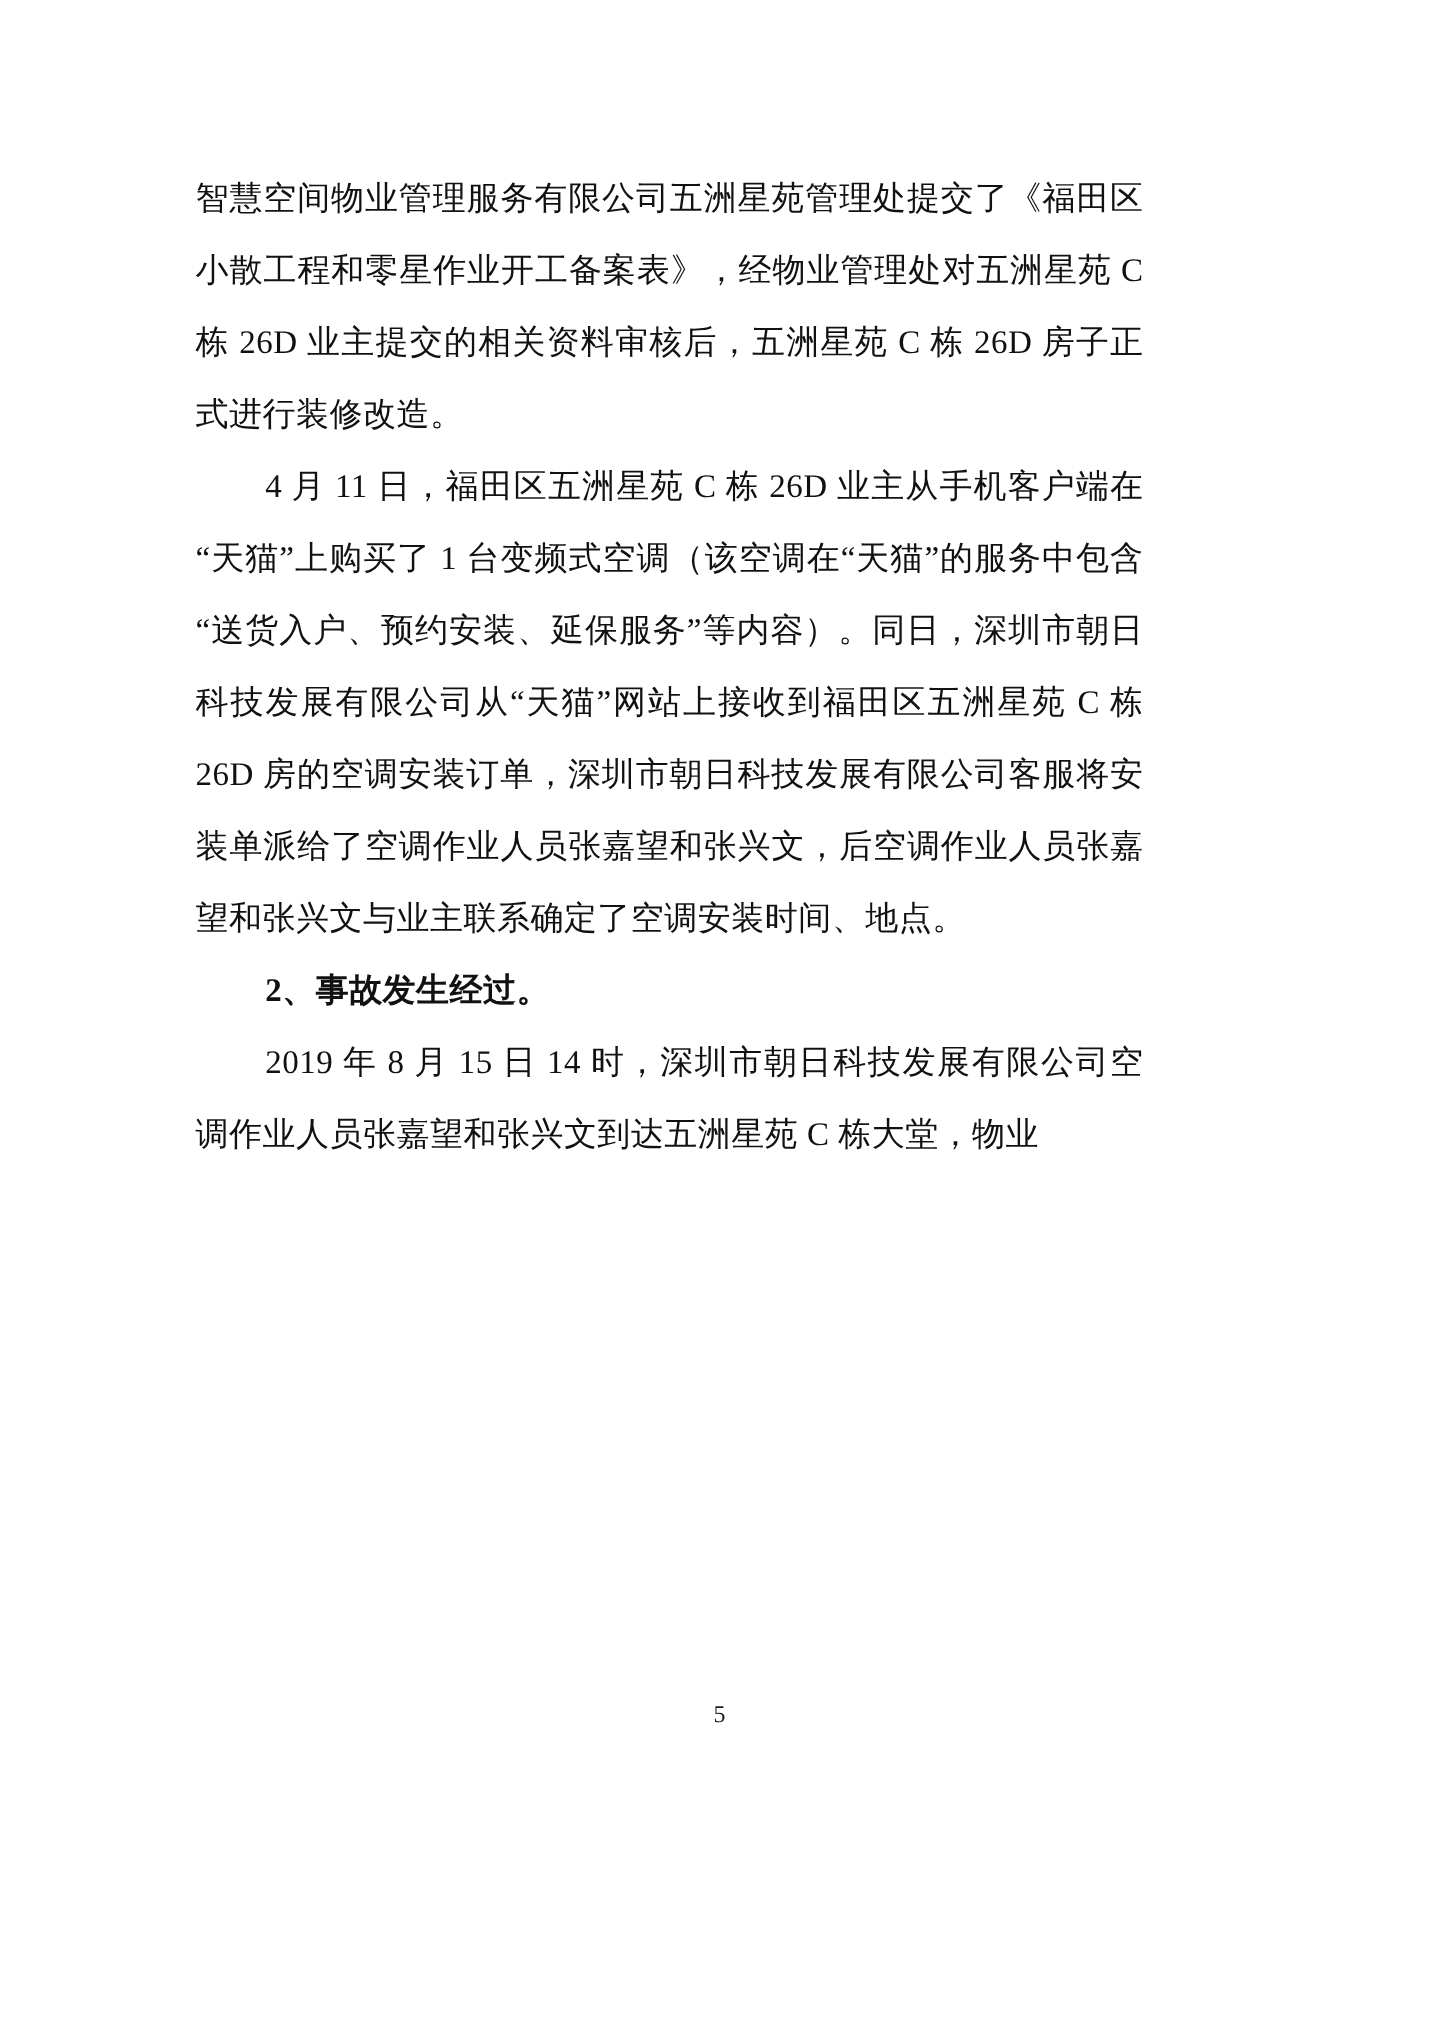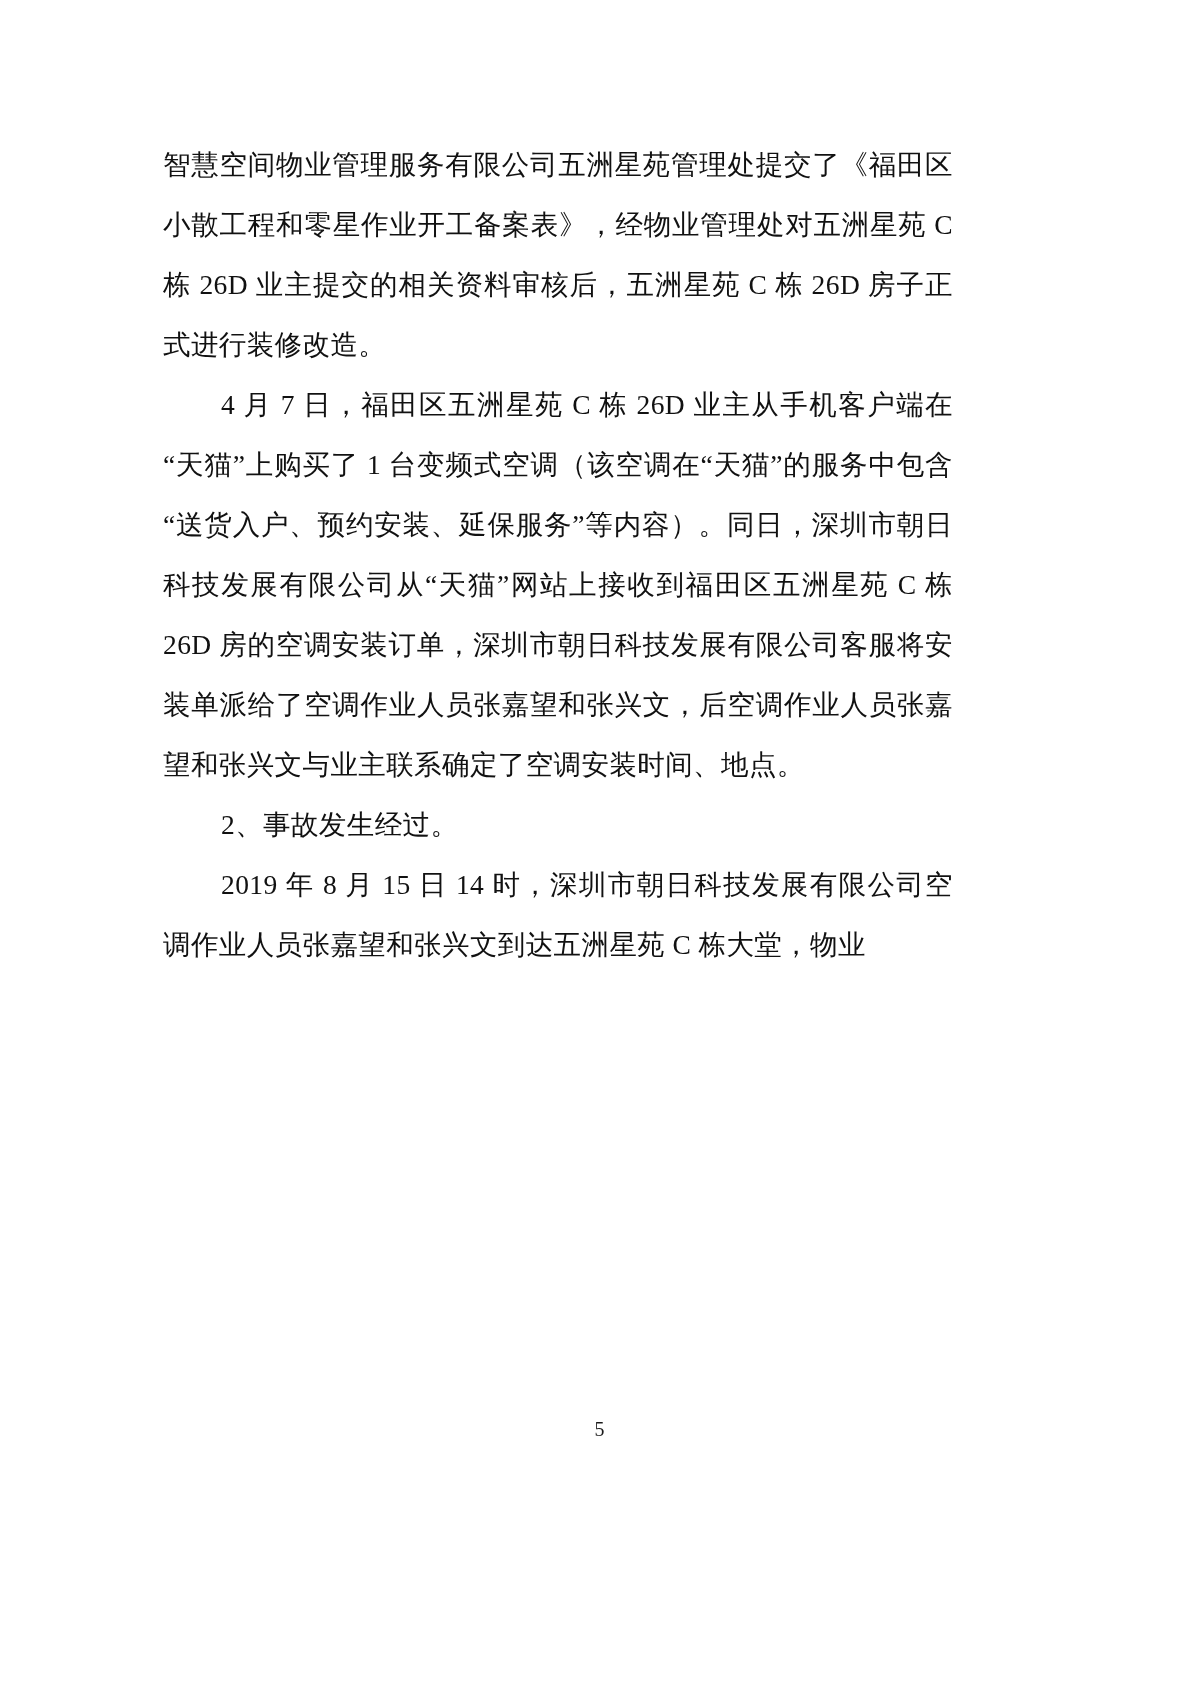--- a/index.html
+++ b/index.html
@@ -35,37 +35,37 @@
     text-align: justify;
     text-justify: inter-ideograph;
     margin: 0;
     letter-spacing: 0.4px;
     color: #111111;
   }
   .para.indent {
     text-indent: 58px;
   }
   .para.bold {
-    font-weight: normal;
+    font-weight: bold;
   }
   .page-number {
     position: absolute;
     left: 0;
     width: 1199px;
     top: 1418px;
     text-align: center;
     font-size: 20px;
     color: #1a1a1a;
     font-family: "Liberation Serif", "DejaVu Serif", serif;
   }
 </style>
 </head>
 <body>
 
 <div class="page">
   <div class="content">
     <p class="para">智慧空间物业管理服务有限公司五洲星苑管理处提交了《福田区小散工程和零星作业开工备案表》，经物业管理处对五洲星苑 C 栋 26D 业主提交的相关资料审核后，五洲星苑 C 栋 26D 房子正式进行装修改造。</p>
-    <p class="para indent">4 月 7 日，福田区五洲星苑 C 栋 26D 业主从手机客户端在“天猫”上购买了 1 台变频式空调（该空调在“天猫”的服务中包含“送货入户、预约安装、延保服务”等内容）。同日，深圳市朝日科技发展有限公司从“天猫”网站上接收到福田区五洲星苑 C 栋 26D 房的空调安装订单，深圳市朝日科技发展有限公司客服将安装单派给了空调作业人员张嘉望和张兴文，后空调作业人员张嘉望和张兴文与业主联系确定了空调安装时间、地点。</p>
+    <p class="para indent">4 月 11 日，福田区五洲星苑 C 栋 26D 业主从手机客户端在“天猫”上购买了 1 台变频式空调（该空调在“天猫”的服务中包含“送货入户、预约安装、延保服务”等内容）。同日，深圳市朝日科技发展有限公司从“天猫”网站上接收到福田区五洲星苑 C 栋 26D 房的空调安装订单，深圳市朝日科技发展有限公司客服将安装单派给了空调作业人员张嘉望和张兴文，后空调作业人员张嘉望和张兴文与业主联系确定了空调安装时间、地点。</p>
     <p class="para indent bold">2、事故发生经过。</p>
     <p class="para indent">2019 年 8 月 15 日 14 时，深圳市朝日科技发展有限公司空调作业人员张嘉望和张兴文到达五洲星苑 C 栋大堂，物业</p>
   </div>
   <div class="page-number">5</div>
 </div>
 
 </body></html>

